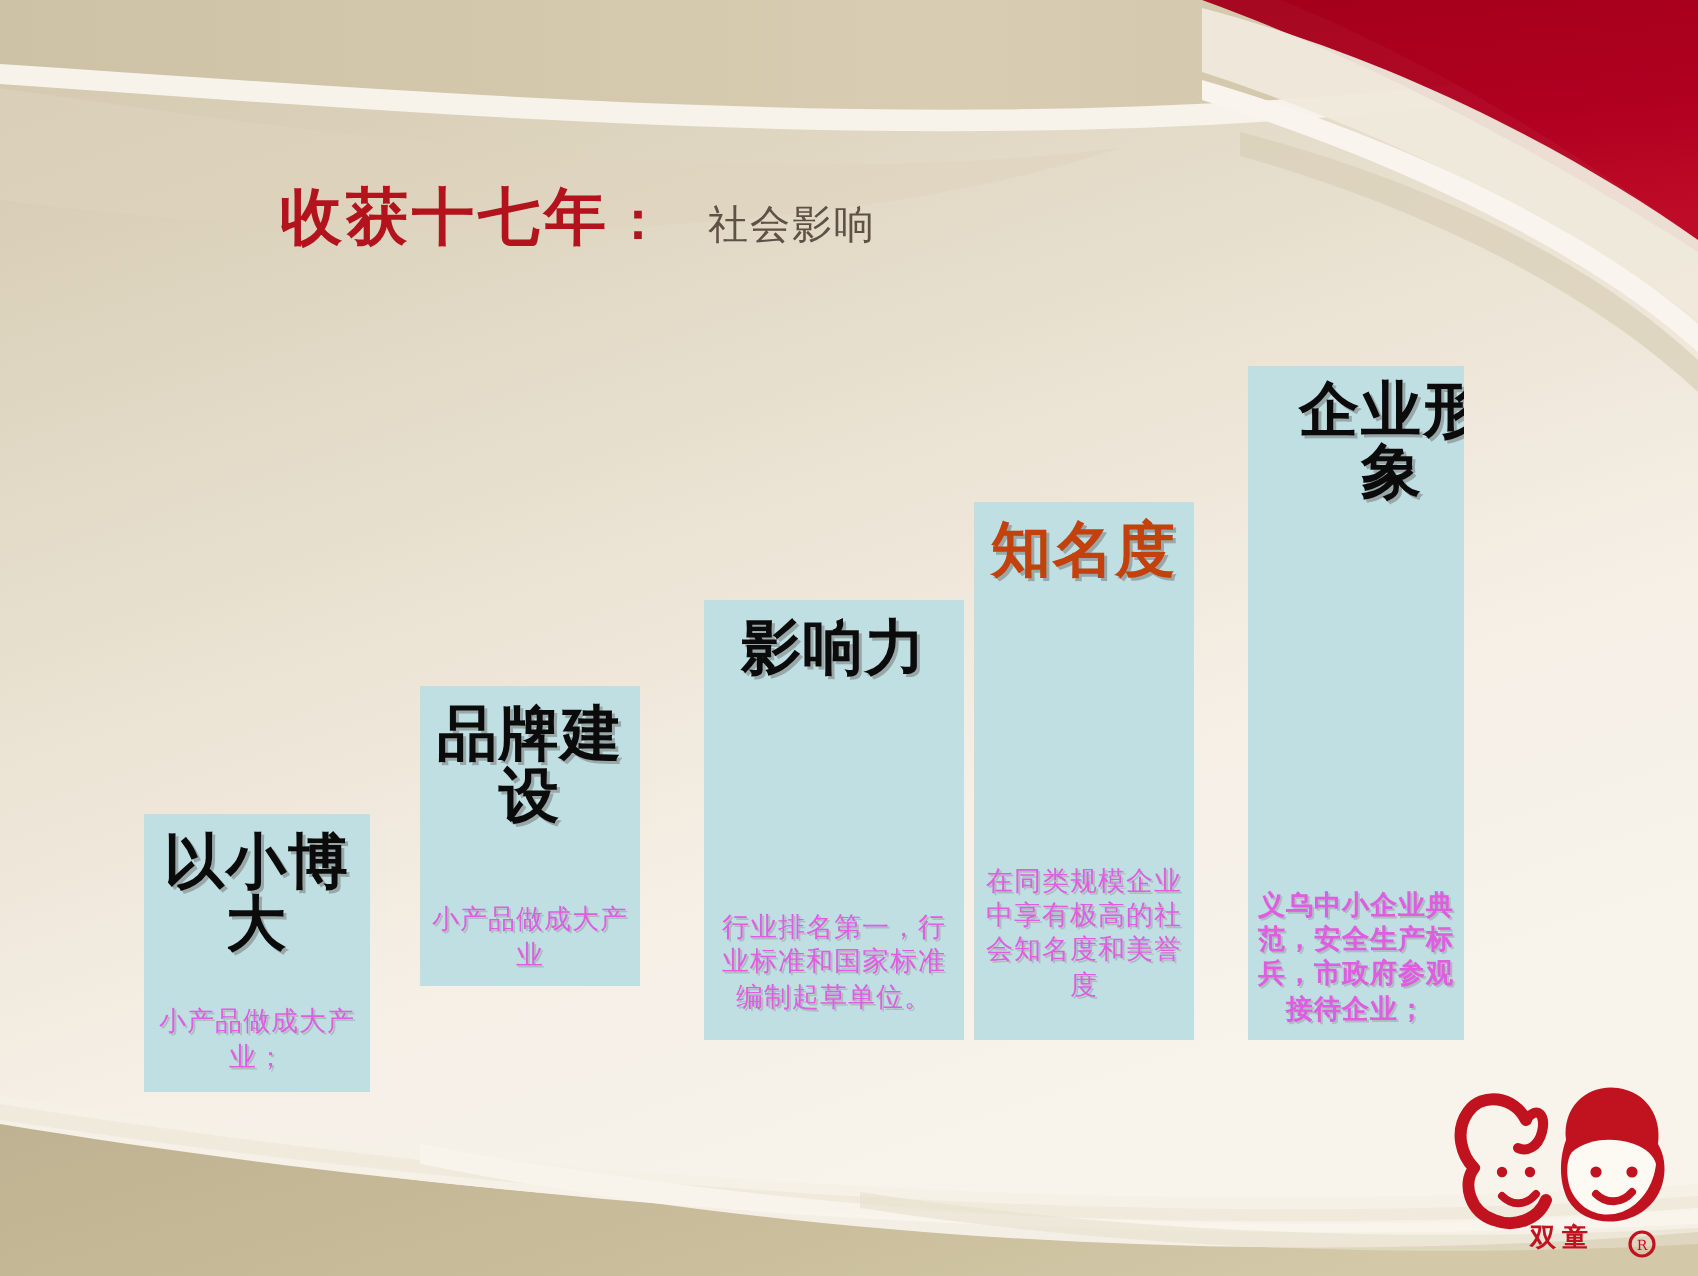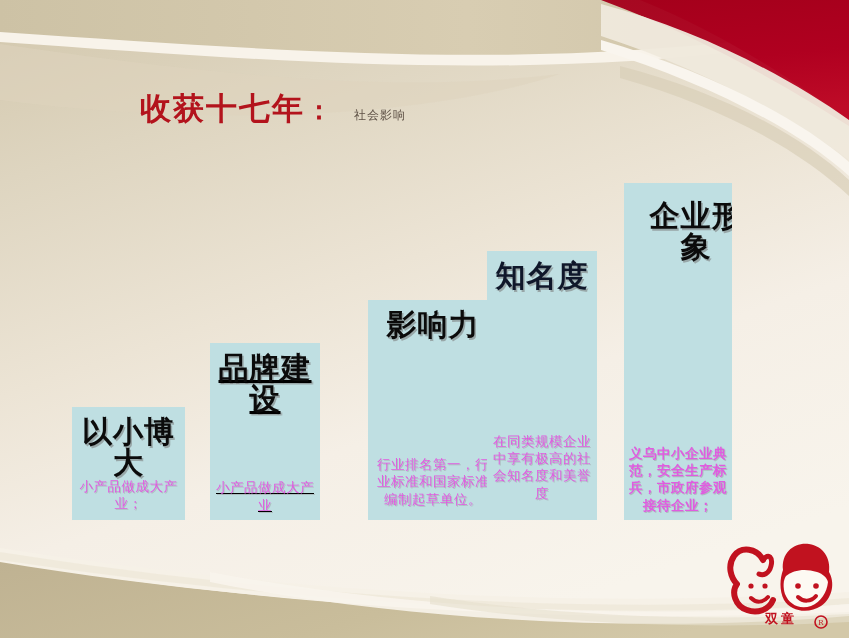--- a/index.html
+++ b/index.html
@@ -41,21 +41,21 @@
     font-family: Liberation Mono, monospace;
   }
   .title-colon {
     font-size: 26px;
     font-weight: 700;
     color: #b3131c;
     margin-left: 1px;
     font-family: "DejaVu Serif", "Liberation Serif", serif;
   }
   .title-sub {
-    font-size: 12px;
+    font-size: 20px;
     color: #5e5146;
     margin-left: 22px;
     letter-spacing: 1px;
     font-family: "DejaVu Serif", "Liberation Serif", serif;
   }
 
   
   #chart {
     position: absolute;
     left: 0;
@@ -175,42 +175,42 @@
     <path d="M430,596 C560,616 700,622 849,614 L849,622 C700,630 560,624 430,604 Z" fill="#e6dfcd" opacity="0.6"></path>
   </svg>
 
   <div class="title-block">
     <span class="title-main">收获十七年</span>
     <span class="title-colon">：</span>
     <span class="title-sub">社会影响</span>
   </div>
 
   <div id="chart">
-      <div class="bar" style="left: 72px; width: 113px; top: 407px; height: 113px; background: rgb(191, 223, 226);">
+      <div class="bar" style="left: 72px; width: 113px; top: 407px; height: 139px; background: rgb(191, 223, 226);">
         <div class="bar-title" style="color: rgb(11, 11, 11); padding-top: 10px;">以小博大</div>
         <div class="spacer"></div>
         <div class="bar-desc" style="color: rgb(224, 92, 224); padding-bottom: 8px;">小产品做成大产业；</div>
       </div>
-      <div class="bar" style="left: 210px; width: 110px; top: 343px; height: 177px; background: rgb(191, 223, 226); text-decoration: underline;">
+      <div class="bar" style="left: 210px; width: 110px; top: 343px; height: 150px; background: rgb(191, 223, 226);">
         <div class="bar-title" style="color: rgb(11, 11, 11); padding-top: 10px;">品牌建设</div>
         <div class="spacer"></div>
         <div class="bar-desc" style="color: rgb(224, 92, 224); padding-bottom: 6px;">小产品做成大产业</div>
       </div>
-      <div class="bar" style="left: 368px; width: 130px; top: 300px; height: 220px; background: rgb(191, 223, 226);">
+      <div class="bar" style="left: 352px; width: 130px; top: 300px; height: 220px; background: rgb(191, 223, 226);">
         <div class="bar-title" style="color: rgb(11, 11, 11); padding-top: 10px;">影响力</div>
         <div class="spacer"></div>
         <div class="bar-desc" style="color: rgb(224, 92, 224); padding-bottom: 12px;">行业排名第一，行业标准和国家标准编制起草单位。</div>
       </div>
       <div class="bar" style="left: 487px; width: 110px; top: 251px; height: 269px; background: rgb(191, 223, 226);">
-        <div class="bar-title" style="color: #0f172a; padding-top: 10px;">知名度</div>
+        <div class="bar-title" style="color: #c2410c; padding-top: 10px;">知名度</div>
         <div class="spacer"></div>
         <div class="bar-desc" style="color: rgb(224, 92, 224); padding-bottom: 18px;">在同类规模企业中享有极高的社会知名度和美誉度</div>
       </div>
       <div class="bar" style="left: 624px; width: 108px; top: 183px; height: 337px; background: rgb(191, 223, 226);">
-        <div class="bar-title" style="color: rgb(11, 11, 11); padding-top: 18px; margin-left: 36px;">企业形象</div>
+        <div class="bar-title" style="color: rgb(11, 11, 11); padding-top: 8px; margin-left: 36px;">企业形象</div>
         <div class="spacer"></div>
         <div class="bar-desc" style="color: rgb(224, 92, 224); padding-bottom: 6px; font-weight: bold;">义乌中小企业典范，安全生产标兵，市政府参观接待企业；</div>
       </div>
     </div>
 
   <div class="logo">
     <svg viewBox="0 0 116 100" width="116" height="100">
       <g fill="none" stroke="#c1121f" stroke-width="5" stroke-linecap="round" stroke-linejoin="round">
 
         <path d="M40,30 C34,18 18,16 11,26 C4,36 8,48 14,54 C8,62 12,76 24,80 C34,84 46,80 50,70" stroke-width="6"></path>

